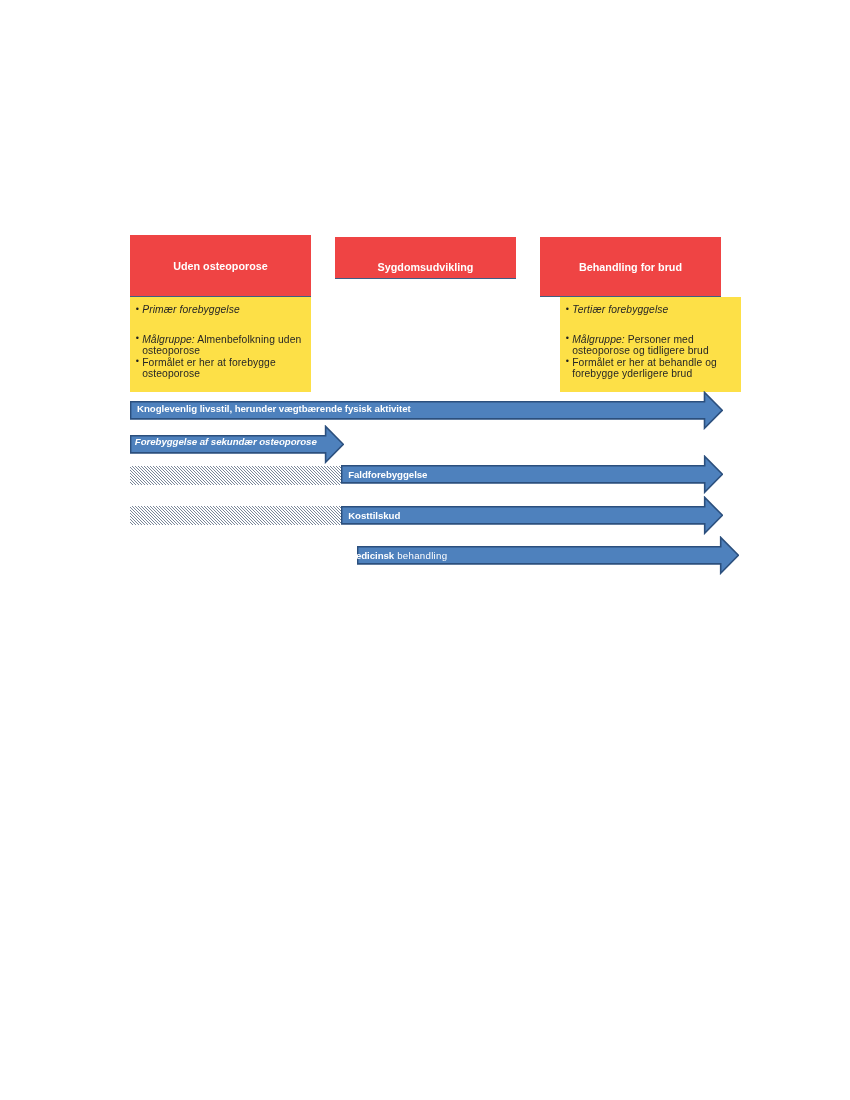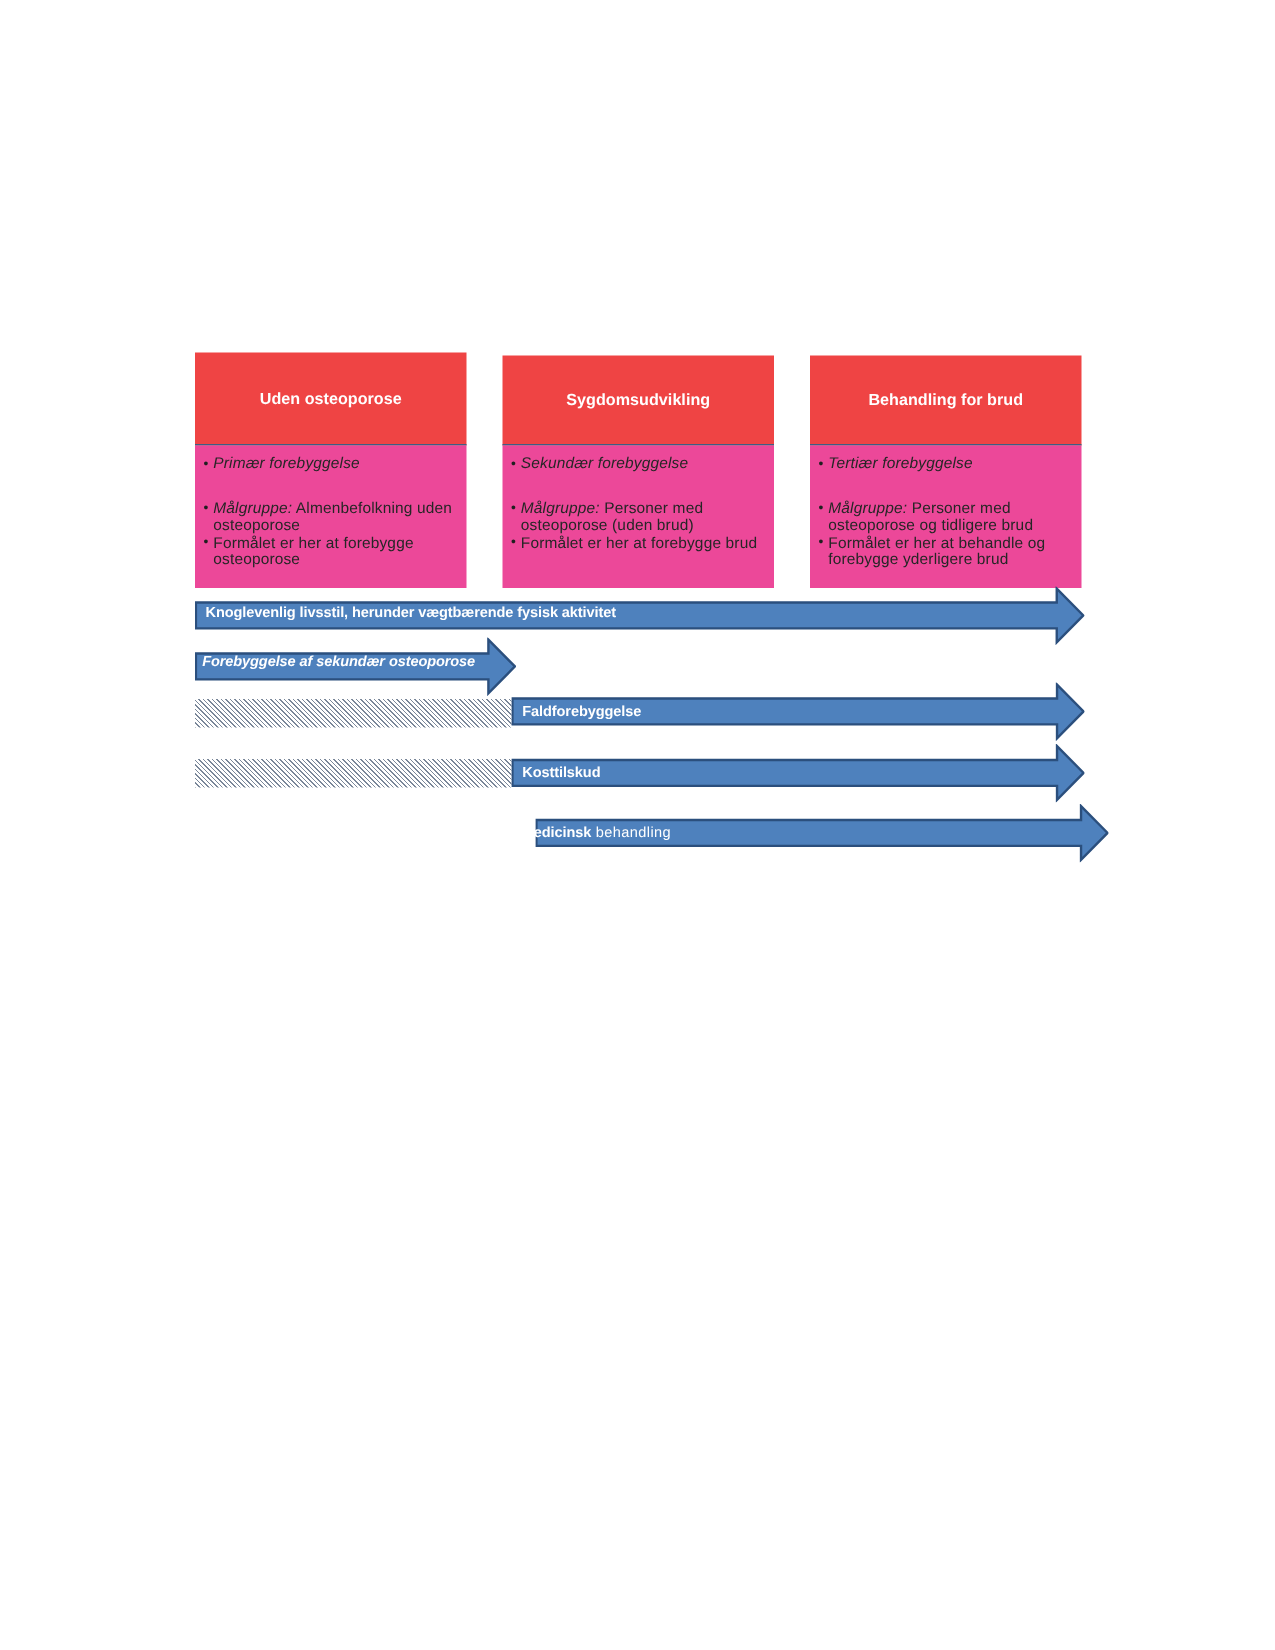--- a/index.html
+++ b/index.html
@@ -21,21 +21,21 @@
     color:#ffffff;
     font-weight:bold;
     font-size:10.75px;
     letter-spacing:0.02px;
     text-align:center;
     box-sizing:border-box;
   }
   .col-head span { position:absolute; left:0; width:100%; }
   .col-body {
     position:absolute; left:0; width:100%;
-    background:#ec4899;
+    background:#fde047;
     box-sizing:border-box;
   }
   .bullets { position:absolute; left:10.1px; width:170px; top:0; }
   .bl {
     position:relative;
     -webkit-font-smoothing:antialiased;
     color:#262626;
     font-size:10.3px;
     line-height:11.6px;
     letter-spacing:0.11px;
@@ -85,37 +85,30 @@
     <div class="col-body" style="top:62px; height:95px;">
       <div class="bullets" style="top:7px;">
         <p class="bl" style="margin-bottom:18px;"><span class="seg-italic">Primær forebyggelse</span></p>
         <p class="bl"><span class="seg-italic">Målgruppe:</span><span class="seg-normal"> Almenbefolkning uden osteoporose</span></p>
         <p class="bl"><span class="seg-normal">Formålet er her at forebygge osteoporose</span></p>
       </div>
     </div>
   </div>
 
   <div class="col" style="left:335px; top:237px; width:181px; height:155px;">
-    <div class="col-head" style="height:60px;">
+    <div class="col-head" style="height:42px;">
       <span style="top:24px;">Sygdomsudvikling</span>
-    </div>
-    <div class="col-body" style="top:60px; height:95px;">
-      <div class="bullets" style="top:7px;">
-        <p class="bl" style="margin-bottom:18px;"><span class="seg-italic">Sekundær forebyggelse</span></p>
-        <p class="bl"><span class="seg-italic">Målgruppe:</span><span class="seg-normal"> Personer med osteoporose (uden brud)</span></p>
-        <p class="bl"><span class="seg-normal">Formålet er her at forebygge brud</span></p>
-      </div>
     </div>
   </div>
 
   <div class="col" style="left:540px; top:237px; width:181px; height:155px;">
     <div class="col-head" style="height:60px;">
       <span style="top:24px;">Behandling for brud</span>
     </div>
-    <div class="col-body" style="top:60px; height:95px;">
+    <div class="col-body" style="top:60px; height:95px;margin-left:20px;">
       <div class="bullets" style="top:7px;">
         <p class="bl" style="margin-bottom:18px;"><span class="seg-italic">Tertiær forebyggelse</span></p>
         <p class="bl"><span class="seg-italic">Målgruppe:</span><span class="seg-normal"> Personer med osteoporose og tidligere brud</span></p>
         <p class="bl"><span class="seg-normal">Formålet er her at behandle og forebygge yderligere brud</span></p>
       </div>
     </div>
   </div>
 
   <div class="arrow" style="left:129.5px; top:391.0px; width:593px; height:39px;">
     <svg width="593" height="39" viewBox="0 0 593 39">

